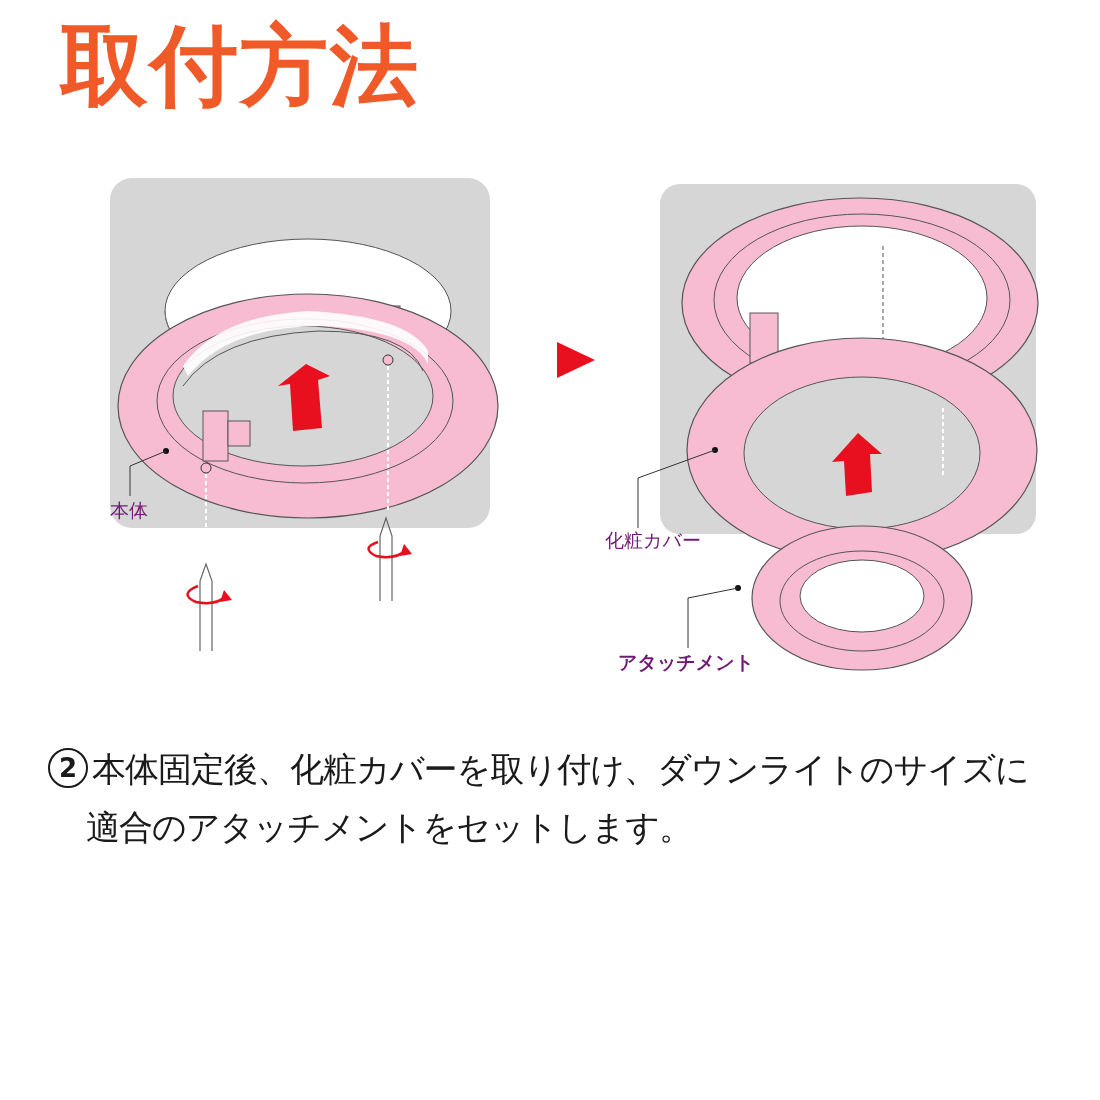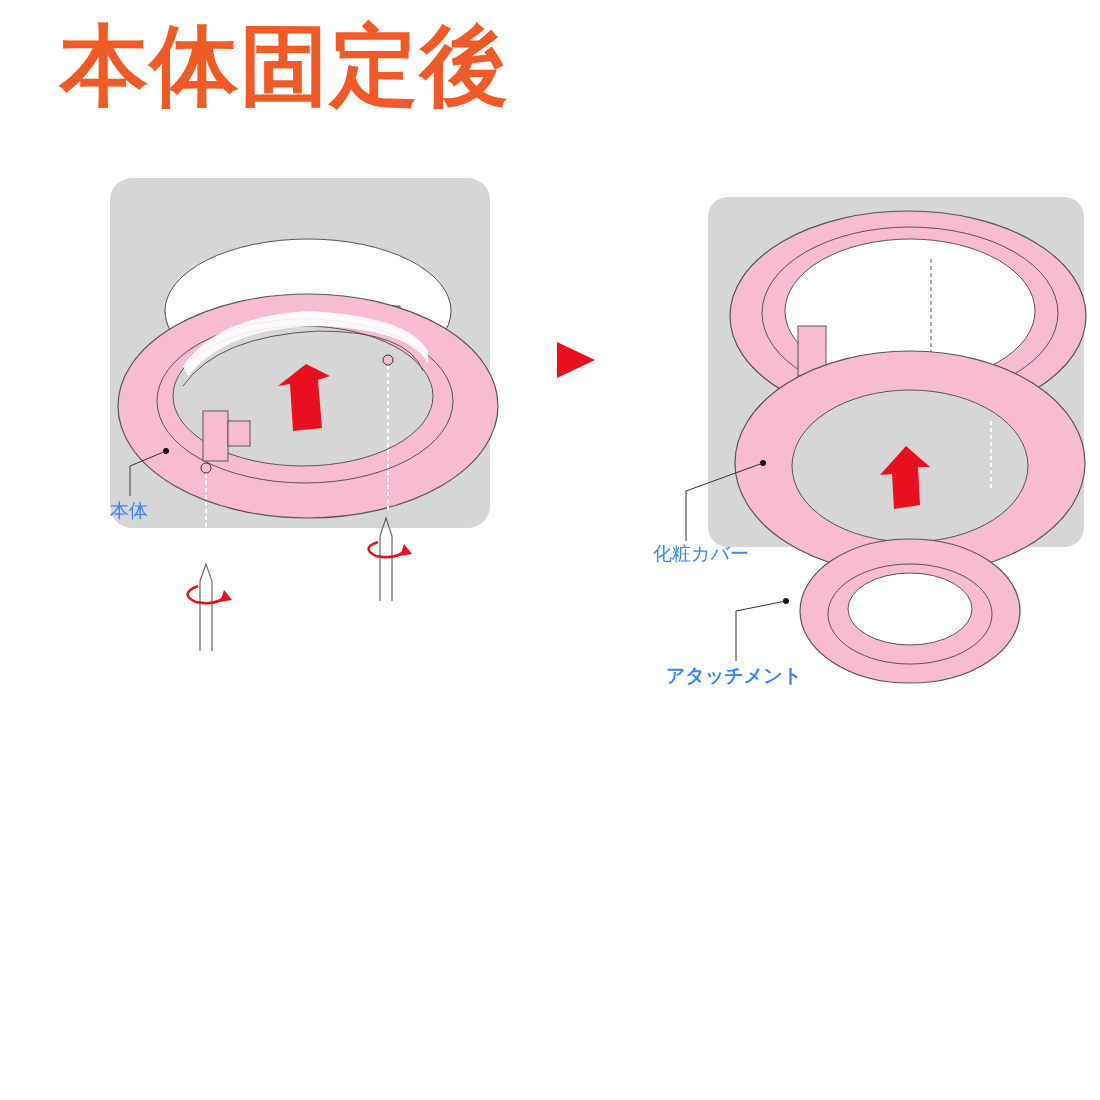--- a/index.html
+++ b/index.html
@@ -8,26 +8,26 @@
   .title { position:absolute; left:60px; top:22px; font-size:88px; font-weight:bold;
            color:#f05a28; letter-spacing:2px; line-height:1; margin:0; }
   .panel { position:absolute; }
   .panel svg { display:block; }
   .steps { position:absolute; left:48px; top:740px; width:1040px; }
   .step { font-size:34px; line-height:58px; white-space:nowrap; letter-spacing:-1px; }
   .step .num { display:inline-block; width:36px; height:36px; border:2.5px solid #1a1a1a;
                border-radius:50%; text-align:center; line-height:36px; font-size:26px;
                font-weight:bold; vertical-align:4px; margin-right:4px; letter-spacing:0; }
   .step.indent { padding-left:38px; }
-  .callout { position:absolute; font-size:19px; color:#3b82f6; white-space:nowrap; }
+  .callout { position:absolute; font-size:19px; color:#701a75; white-space:nowrap; }
 </style>
 </head>
 <body>
 
-<h1 class="title">本体固定後</h1>
+<h1 class="title">取付方法</h1>
 
 <div class="panel" style="left:108px;top:176px;">
   <svg width="400" height="490" viewBox="0 0 400 490">
     <rect x="2" y="2" width="380" height="350" rx="22" fill="#d6d6d6"></rect>
 
     <ellipse cx="200" cy="135" rx="143" ry="72" fill="#ffffff" stroke="#555" stroke-width="1"></ellipse>
     <path d="M57,135 Q57,170 110,185" fill="none" stroke="#777" stroke-width="1"></path>
 
     <g>
       <rect x="252" y="130" width="40" height="40" fill="#f7bcd1" stroke="#555" stroke-width="1"></rect>
@@ -67,21 +67,21 @@
   </svg>
   <div class="callout" style="left:2px;top:322px;">本体</div>
 </div>
 
 <div class="panel" style="left:555px;top:340px;">
   <svg width="42" height="40">
       <polygon points="2,2 40,20 2,38" fill="#e8101e"></polygon>
     </svg>
 </div>
 
-<div class="panel" style="left:600px;top:191px;margin-left:48px;">
+<div class="panel" style="left:600px;top:178px;">
   <svg width="450" height="510" viewBox="0 0 450 510">
     <rect x="60" y="6" width="376" height="350" rx="20" fill="#d6d6d6"></rect>
 
     <ellipse cx="260" cy="125" rx="178" ry="105" fill="#f7bcd1" stroke="#555" stroke-width="1.2"></ellipse>
     <ellipse cx="262" cy="122" rx="148" ry="86" fill="none" stroke="#555" stroke-width="1"></ellipse>
     <ellipse cx="262" cy="120" rx="125" ry="72" fill="#ffffff" stroke="#555" stroke-width="1"></ellipse>
     <rect x="150" y="135" width="28" height="50" fill="#f7bcd1" stroke="#555" stroke-width="1"></rect>
     <line x1="283" y1="68" x2="283" y2="175" stroke="#555" stroke-width="1" stroke-dasharray="4,3"></line>
 
     <ellipse cx="262" cy="272" rx="175" ry="112" fill="#f7bcd1" stroke="#555" stroke-width="1.2"></ellipse>
@@ -98,13 +98,19 @@
     <circle cx="115" cy="272" r="3" fill="#111"></circle>
     <polyline points="115,272 38,300 38,350" fill="none" stroke="#333" stroke-width="1"></polyline>
     <circle cx="138" cy="410" r="3" fill="#111"></circle>
     <polyline points="138,410 88,420 88,470" fill="none" stroke="#333" stroke-width="1"></polyline>
   </svg>
   <div class="callout" style="left:5px;top:350px;">化粧カバー</div>
   <div class="callout" style="left:18px;top:472px;font-weight:bold;">アタッチメント</div>
 </div>
 
 <div class="steps">
+  <div class="step">
+    <span class="num">2</span><span>本体固定後、化粧カバーを取り付け、ダウンライトのサイズに</span>
+  </div>
+  <div class="step indent">
+    <span>適合のアタッチメントをセットします。</span>
+  </div>
 </div>
 
 </body></html>

